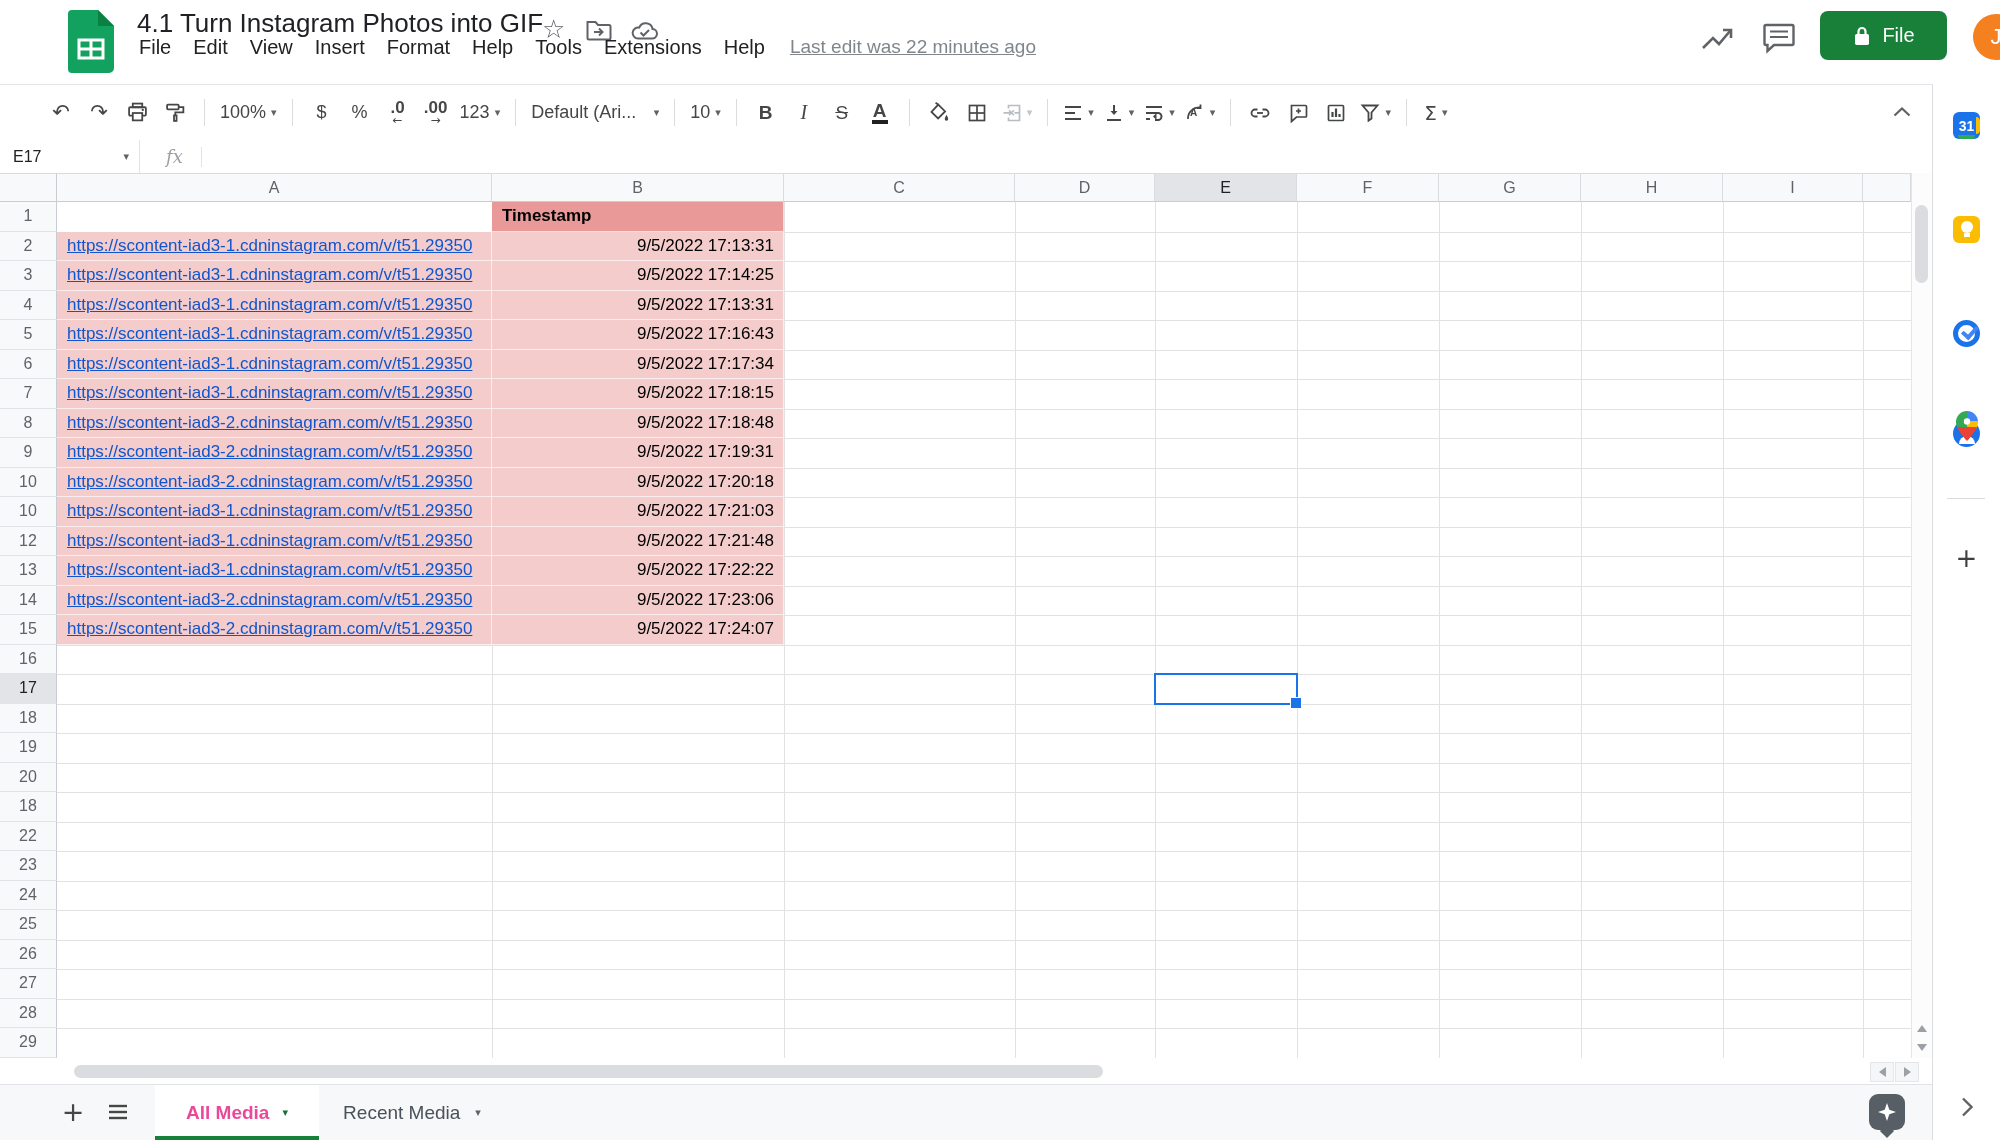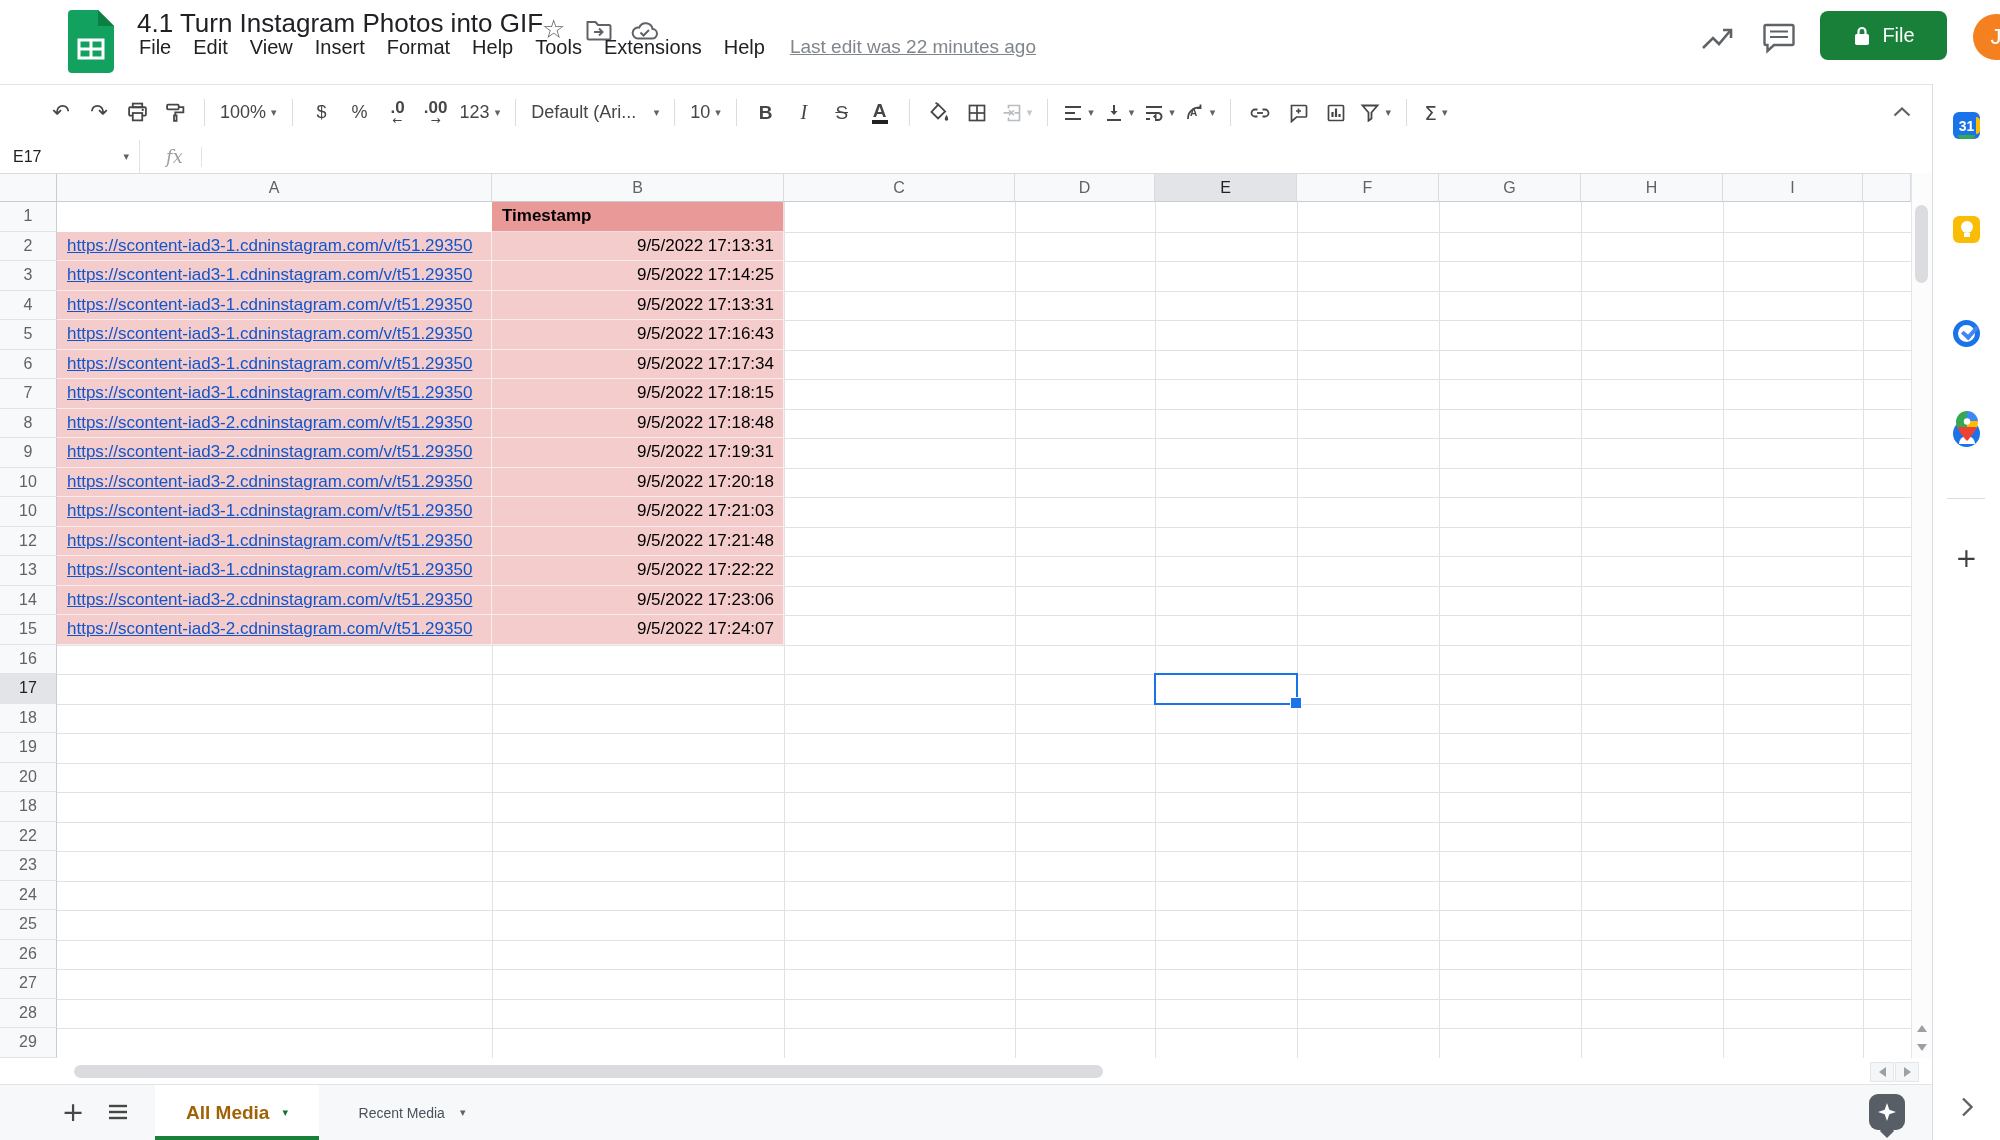--- a/index.html
+++ b/index.html
@@ -88,25 +88,25 @@
   .hsbtn{top:1062px;width:24px;height:20px;background:#f5f6f7;border:1px solid #e4e6e9;box-sizing:border-box;display:flex;align-items:center;justify-content:center;}
   .tri-left{width:0;height:0;border-top:5px solid transparent;border-bottom:5px solid transparent;border-right:7px solid #9aa0a6;}
   .tri-right{width:0;height:0;border-top:5px solid transparent;border-bottom:5px solid transparent;border-left:7px solid #9aa0a6;}
 
   
   #tabbar{left:0;top:1084px;width:1932px;height:56px;background:#f7f8f9;border-top:1px solid #e1e3e6;}
   #add-sheet{left:58px;top:1096px;width:30px;height:30px;display:flex;align-items:center;justify-content:center;
     font-family:"DejaVu Sans",sans-serif;font-size:27px;color:#444746;}
   #all-sheets{left:104px;top:1100px;width:28px;height:24px;display:flex;align-items:center;justify-content:center;}
   #tab-active{left:155px;top:1085px;width:164px;height:55px;background:#fff;display:flex;align-items:center;justify-content:center;gap:8px;}
-  #tab-active .lbl{color:#a16207;font-size:19px;font-weight:600;}
+  #tab-active .lbl{color:#ec4899;font-size:19px;font-weight:600;}
   #tab-active .caret{color:#137333;}
   #tab-active-underline{left:155px;top:1136px;width:164px;height:4px;background:#188038;}
   #tab-inactive{left:327px;top:1085px;width:170px;height:55px;display:flex;align-items:center;justify-content:center;gap:10px;}
-  #tab-inactive .lbl{color:#49515a;font-size:14px;font-weight:500;}
+  #tab-inactive .lbl{color:#49515a;font-size:19px;font-weight:500;}
   #explore-btn{left:1869px;top:1094px;width:36px;height:36px;border-radius:9px;background:#575e66;
     display:flex;align-items:center;justify-content:center;}
   #explore-tail{left:1882px;top:1126px;width:10px;height:10px;background:#575e66;transform:rotate(45deg);}
 
   
   #sidebar{left:1932px;top:84px;width:68px;height:1056px;background:#fff;border-left:1px solid #dadce0;}
   .side-ico{left:1953px;width:27px;height:27px;}
   #side-divider{left:1947px;top:498px;width:38px;height:1px;background:#dadce0;}
   #side-plus{left:1953px;top:544px;width:27px;height:27px;display:flex;align-items:center;justify-content:center;
     font-family:"DejaVu Sans",sans-serif;font-size:26px;color:#3c4043;}

